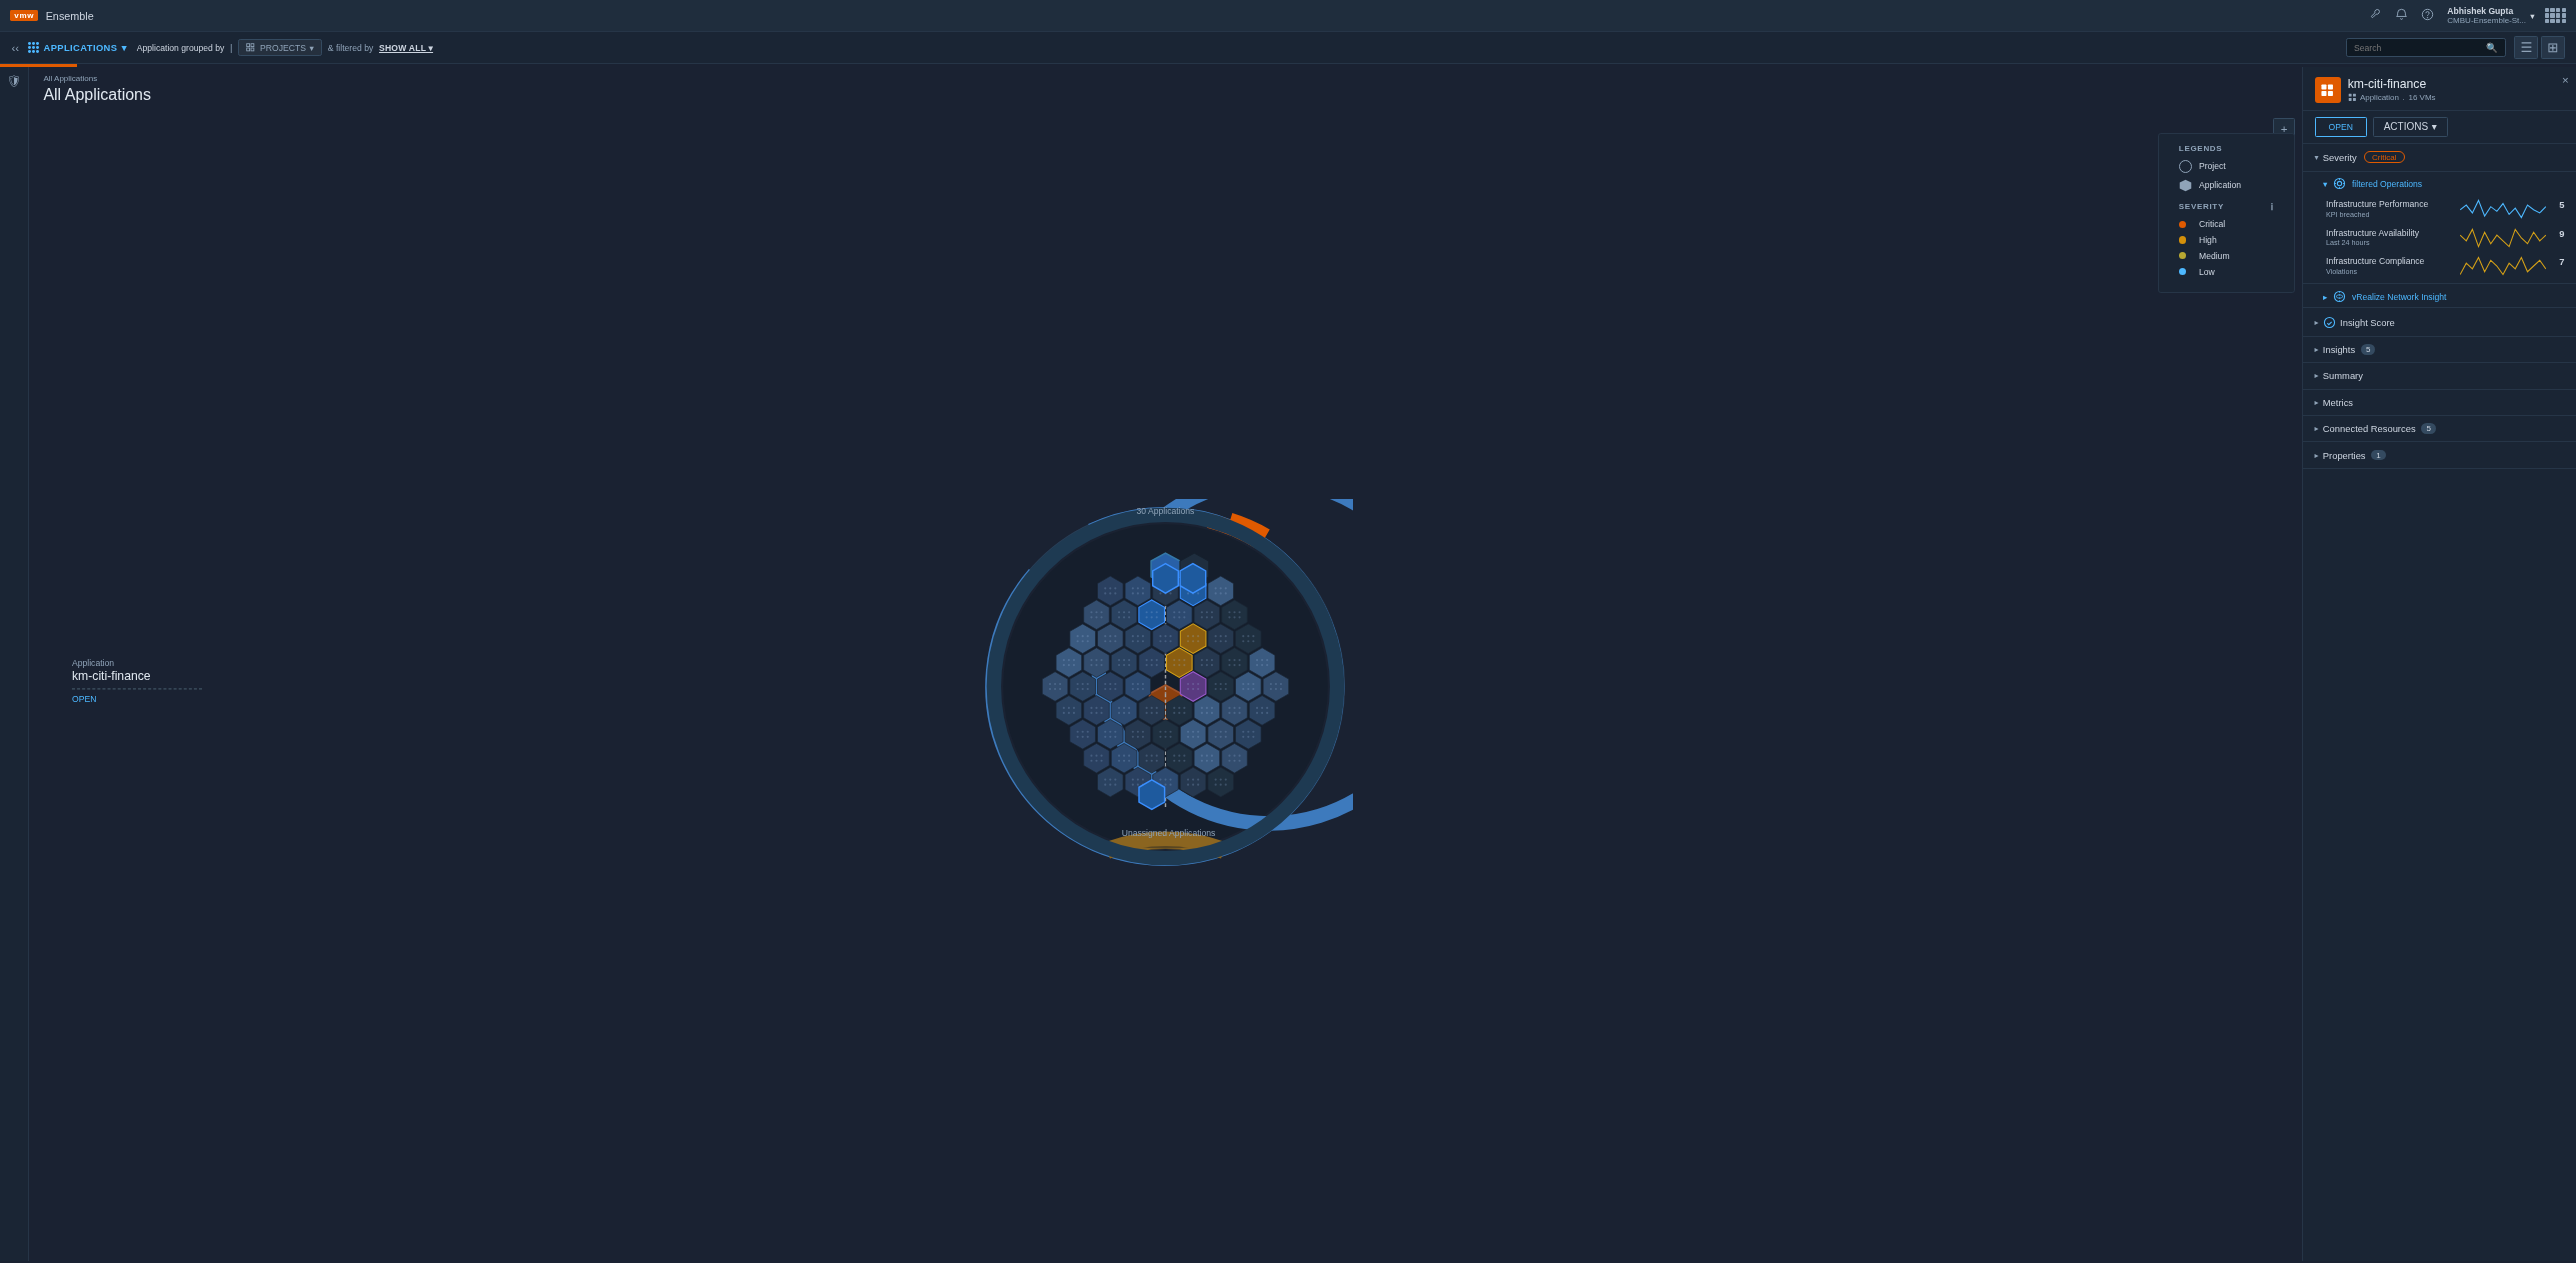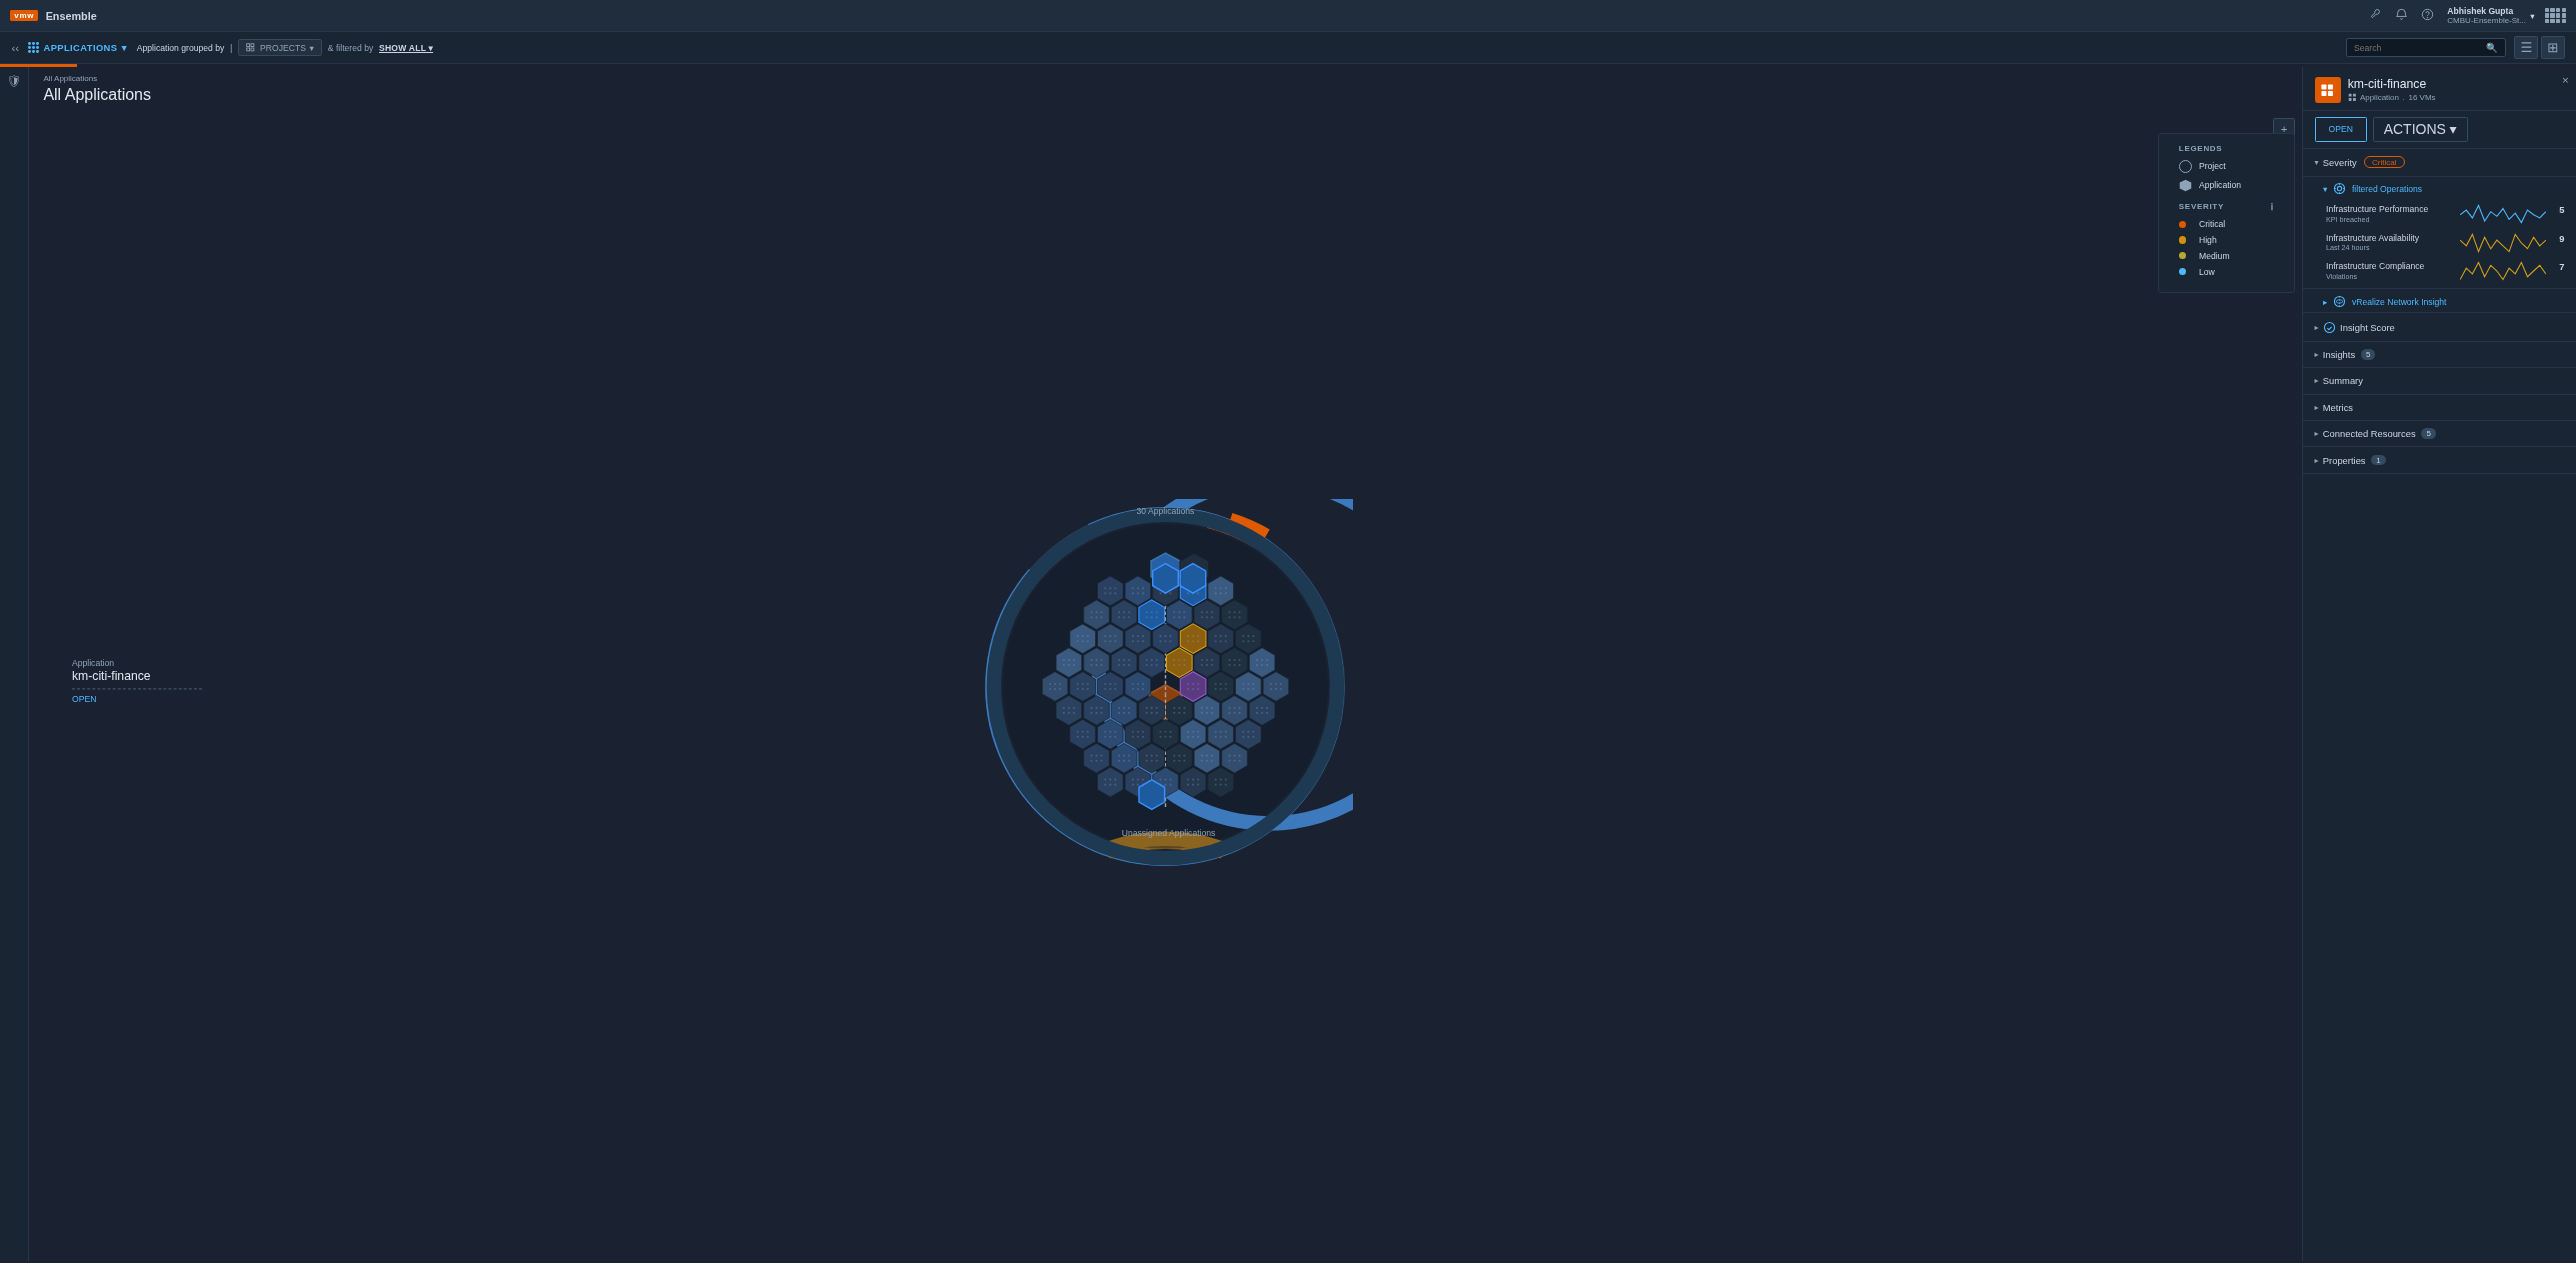--- a/index.html
+++ b/index.html
@@ -7,21 +7,21 @@
 
     
     .topbar {
       display: flex; align-items: center; background: #1f2d3d; height: 32px;
       padding: 0 10px; border-bottom: 0.7px solid #263547; position: relative; z-index: 100;
     }
     .vmw-logo {
       background: #e05a00; color: white; font-weight: bold; font-size: 8px;
       padding: 1.4px 4.3px; border-radius: 1.4px; margin-right: 7.2px; letter-spacing: 0.7px;
     }
-    .app-name { color: #cdd5e0; font-size: 10.8px; font-weight: 700; margin-right: auto; }
+    .app-name { color: #cdd5e0; font-size: 10.8px; font-weight: 400; margin-right: auto; }
     .topbar-icons { display: flex; align-items: center; gap: 13px; color: #8fa3b8; }
     .topbar-icons svg { width: 13px; height: 13px; }
     .user-info { display: flex; align-items: center; gap: 4.3px; color: #cdd5e0; font-size: 8.6px; margin-left: 13px; }
     .user-name { font-weight: 600; }
     .user-org { color: #8fa3b8; font-size: 8px; }
     .grid-icon { display: grid; grid-template-columns: repeat(4,4.3px); gap: 1.4px; margin-left: 10px; }
     .grid-icon span { width: 4.3px; height: 4.3px; background: #8fa3b8; border-radius: 0.7px; }
 
     
     .secnav {
@@ -127,21 +127,21 @@
     .panel-title { font-size: 12.2px; font-weight: 500; color: #e0e8f0; }
     .panel-subtitle { color: #8fa3b8; font-size: 8px; margin-top: 2.2px; display: flex; align-items: center; gap: 3.6px; }
     .panel-close { position: absolute; top: 7.2px; right: 7.2px; color: #8fa3b8; cursor: pointer; font-size: 11.5px; background: none; border: none; }
     .panel-actions { display: flex; gap: 5.8px; padding: 5.8px 11.5px; border-bottom: 0.7px solid #263547; }
     .btn-open {
       background: transparent; border: 0.7px solid #4db8ff; color: #4db8ff;
       padding: 3.6px 13px; font-size: 8.6px; cursor: pointer; border-radius: 1.4px; font-weight: 500;
     }
     .btn-actions {
       background: transparent; border: 0.7px solid #344a60; color: #cdd5e0;
-      padding: 3.6px 10px; font-size: 14px; cursor: pointer; border-radius: 1.4px; display: flex; align-items: center; gap: 3.6px;
+      padding: 3.6px 10px; font-size: 10px; cursor: pointer; border-radius: 1.4px; display: flex; align-items: center; gap: 3.6px;
     }
 
     
     .panel-section { border-bottom: 0.7px solid #263547; }
     .section-header {
       display: flex; align-items: center; padding: 7.2px 11.5px; cursor: pointer;
       font-size: 9.4px; color: #cdd5e0; font-weight: 500;
     }
     .section-header .chevron { color: #8fa3b8; margin-right: 4.3px; font-size: 8px; }
     .severity-badge {

